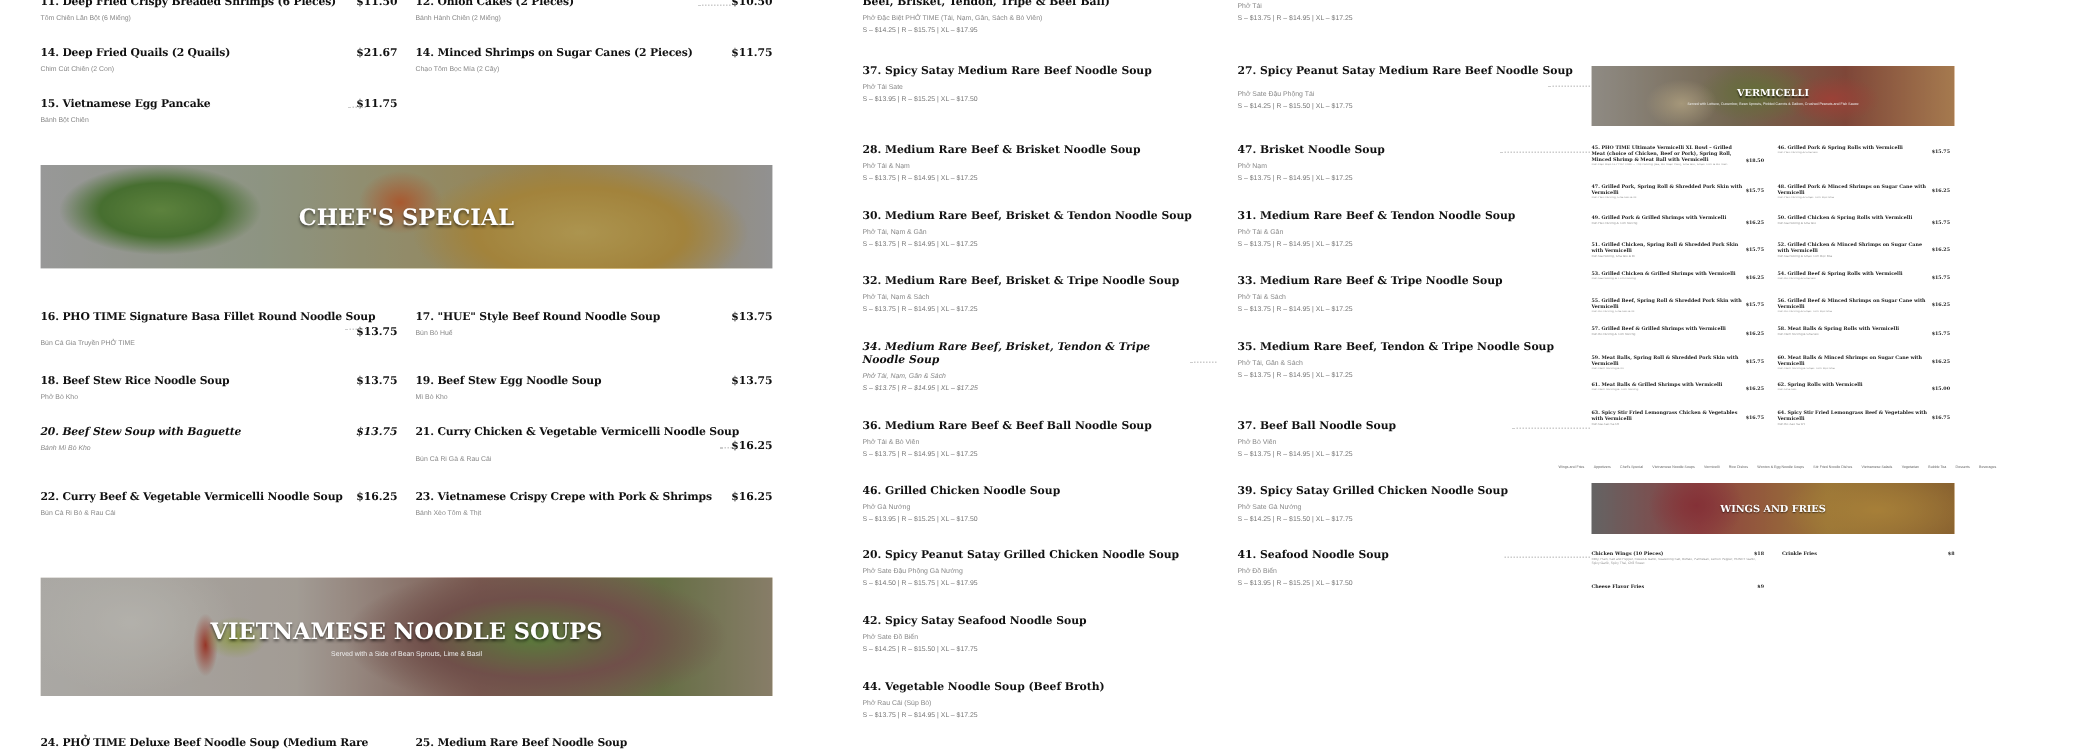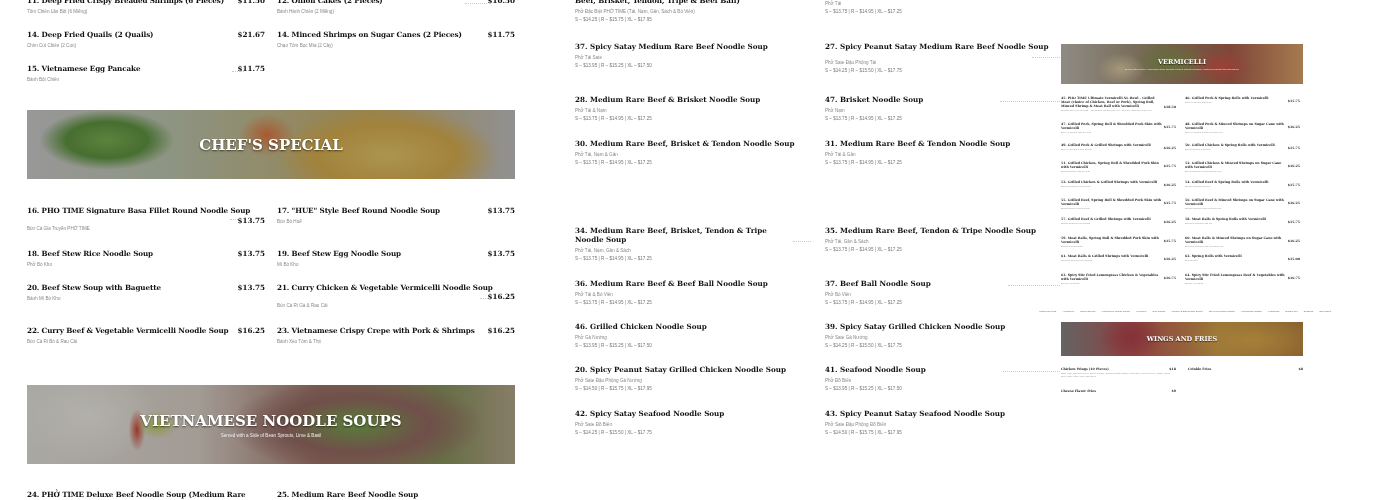--- a/index.html
+++ b/index.html
@@ -131,21 +131,21 @@
     <div class="name">18. Beef Stew Rice Noodle Soup</div>
     <div class="desc">Phở Bò Kho</div>
     <div class="price">$13.75</div>
   </div>
   <div class="item" style="left:277px; top:249px; width:238px;">
     <div class="name">19. Beef Stew Egg Noodle Soup</div>
     <div class="desc">Mì Bò Kho</div>
     <div class="price">$13.75</div>
   </div>
 
-  <div class="item" style="left:27px; top:283px; width:238px;">
+  <div class="item" style="left:27px; top:283px; width:238px;font-style:italic;">
     <div class="name">20. Beef Stew Soup with Baguette</div>
     <div class="desc">Bánh Mì Bò Kho</div>
     <div class="price">$13.75</div>
   </div>
   <div class="item" style="left:277px; top:283px; width:238px;">
     <div class="name">21. Curry Chicken &amp; Vegetable Vermicelli Noodle Soup</div>
     <div class="desc" style="margin-top:11px;">Bún Cà Ri Gà &amp; Rau Cải</div>
     <div class="price" style="top:9px;">$16.25</div>
   </div>
   <div class="dots" style="left:480px; top:298px; width:10px;"></div>
@@ -215,22 +215,32 @@
     <div class="name">30. Medium Rare Beef, Brisket &amp; Tendon Noodle Soup</div>
     <div class="desc">Phở Tái, Nạm &amp; Gân</div>
     <div class="sizes">S – $13.75 | R – $14.95 | XL – $17.25</div>
   </div>
   <div class="sitem" style="left:260px; top:139px;">
     <div class="name">31. Medium Rare Beef &amp; Tendon Noodle Soup</div>
     <div class="desc">Phở Tái &amp; Gân</div>
     <div class="sizes">S – $13.75 | R – $14.95 | XL – $17.25</div>
   </div>
 
-
-  <div class="sitem" style="left:10px; top:226px; width:215px;">
+  <div class="sitem" style="left:10px; top:182px;">
+    <div class="name">32. Medium Rare Beef, Brisket &amp; Tripe Noodle Soup</div>
+    <div class="desc">Phở Tái, Nạm &amp; Sách</div>
+    <div class="sizes">S – $13.75 | R – $14.95 | XL – $17.25</div>
+  </div>
+  <div class="sitem" style="left:260px; top:182px;">
+    <div class="name">33. Medium Rare Beef &amp; Tripe Noodle Soup</div>
+    <div class="desc">Phở Tái &amp; Sách</div>
+    <div class="sizes">S – $13.75 | R – $14.95 | XL – $17.25</div>
+  </div>
+
+  <div class="sitem" style="left:10px; top:226px; width:215px;font-style:italic;">
     <div class="name">34. Medium Rare Beef, Brisket, Tendon &amp; Tripe Noodle Soup</div>
     <div class="desc">Phở Tái, Nạm, Gân &amp; Sách</div>
     <div class="sizes">S – $13.75 | R – $14.95 | XL – $17.25</div>
   </div>
   <div class="dots" style="left:228px; top:241px; width:18px;"></div>
   <div class="sitem" style="left:260px; top:226px;">
     <div class="name">35. Medium Rare Beef, Tendon &amp; Tripe Noodle Soup</div>
     <div class="desc">Phở Tái, Gân &amp; Sách</div>
     <div class="sizes">S – $13.75 | R – $14.95 | XL – $17.25</div>
   </div>
@@ -268,26 +278,26 @@
     <div class="desc">Phở Đồ Biển</div>
     <div class="sizes">S – $13.95 | R – $15.25 | XL – $17.50</div>
   </div>
   <div class="dots" style="left:438px; top:371px; width:57px;"></div>
 
   <div class="sitem" style="left:10px; top:409px;">
     <div class="name">42. Spicy Satay Seafood Noodle Soup</div>
     <div class="desc">Phở Sate Đồ Biển</div>
     <div class="sizes">S – $14.25 | R – $15.50 | XL – $17.75</div>
   </div>
-  <div class="sitem" style="left:260px; top:409px;">
-    <div class="name">43. Spicy Peanut Satay Seafood Noodle Soup</div>
-    <div class="desc">Phở Sate Đậu Phộng Đồ Biển</div>
-    <div class="sizes">S – $14.50 | R – $15.75 | XL – $17.95</div>
-  </div>
-
+
+  <div class="sitem" style="left:10px; top:453px;">
+    <div class="name">44. Vegetable Noodle Soup (Beef Broth)</div>
+    <div class="desc">Phở Rau Cải (Súp Bò)</div>
+    <div class="sizes">S – $13.75 | R – $14.95 | XL – $17.25</div>
+  </div>
 </div>
 
 <div class="panel3">
 
   <div class="tbanner verm">
     <div class="overlay"></div>
     <div class="title">VERMICELLI</div>
     <div class="sub">Served with Lettuce, Cucumber, Bean Sprouts, Pickled Carrots &amp; Daikon, Crushed Peanuts and Fish Sauce</div>
   </div>
 

